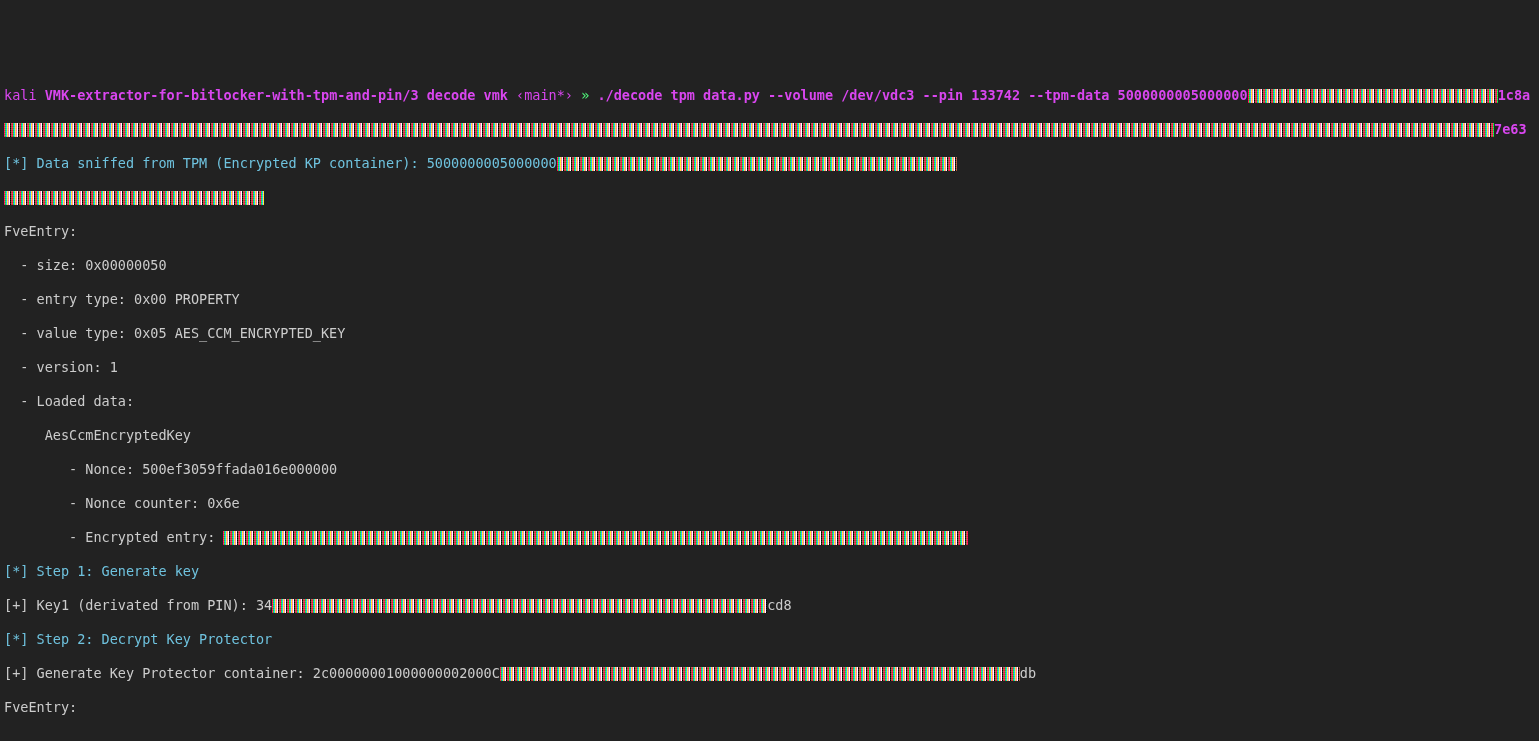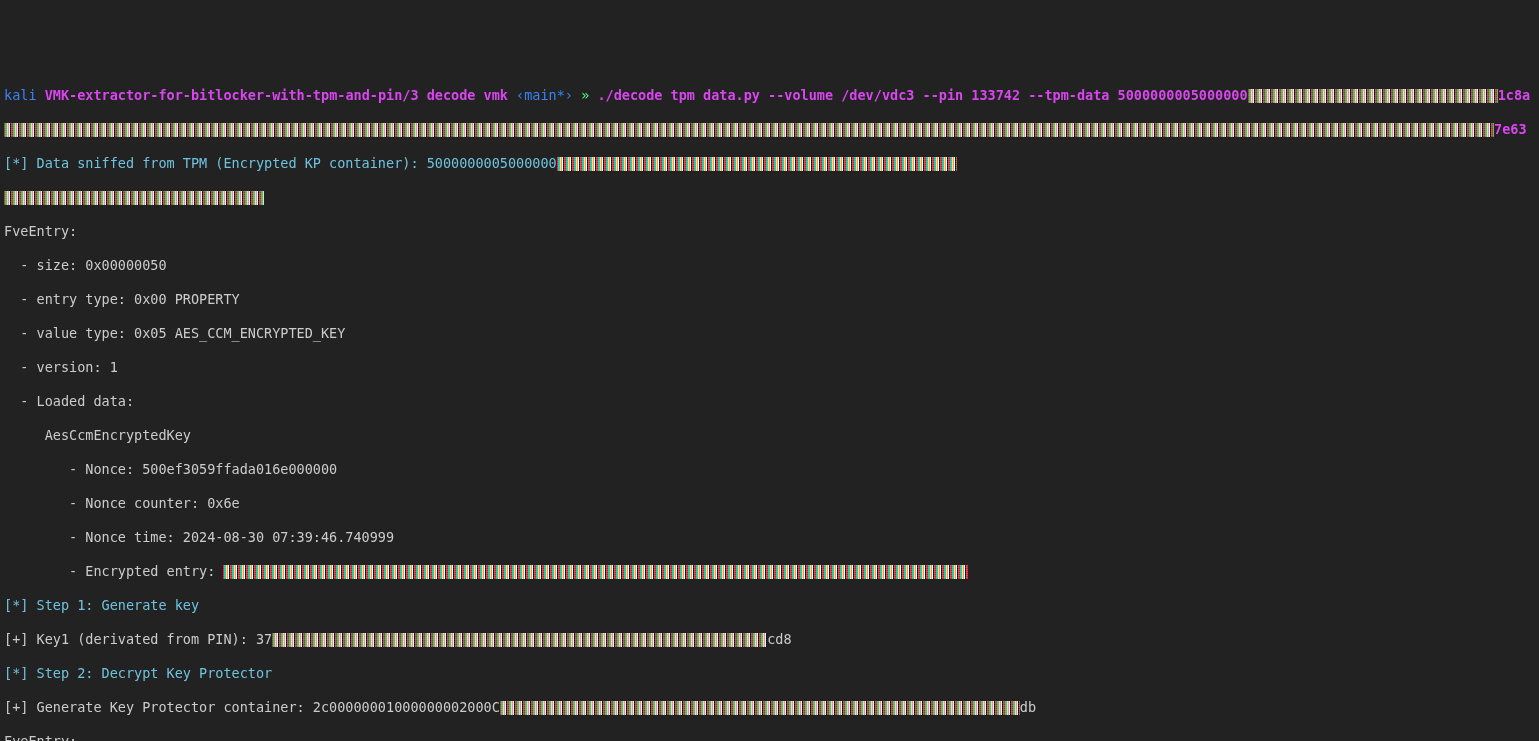--- a/index.html
+++ b/index.html
@@ -10,21 +10,21 @@
     font-family: "DejaVu Sans Mono", "Liberation Mono", Consolas, monospace;
     font-size: 13.5px;
     line-height: 17px;
     white-space: pre;
     overflow: hidden;
     width: 1539px;
     height: 741px;
     box-sizing: border-box;
   }
   .line { display: block; }
-  .red { color: #3b82f6; margin-top: 35px; }
+  .red { color: #d946ef; margin-top: 35px; }
   .green { color: #50fa7b; }
   .cyan { color: #6fc3df; text-align: right; }
   .white { color: #d946ef; font-weight: bold; }
   .noise {
     display: inline-block;
     vertical-align: text-bottom;
     height: 14px;
     background-image:
       repeating-linear-gradient(90deg,
         #ff004d 0 1px, #00e436 1px 2px, #29adff 2px 3px, #ffec27 3px 4px,
@@ -48,24 +48,23 @@
 <span class="line"><span class="noise" style="width:260px;"></span></span>
 <span class="line">FveEntry:</span>
 <span class="line">  - size: 0x00000050</span>
 <span class="line">  - entry type: 0x00 PROPERTY</span>
 <span class="line">  - value type: 0x05 AES_CCM_ENCRYPTED_KEY</span>
 <span class="line">  - version: 1</span>
 <span class="line">  - Loaded data:</span>
 <span class="line">     AesCcmEncryptedKey</span>
 <span class="line">        - Nonce: 500ef3059ffada016e000000</span>
 <span class="line">        - Nonce counter: 0x6e</span>
-<span class="line">        - Nonce time: 2024-08-30 07:39:46.740999</span>
 <span class="line"><span>        - Encrypted entry: </span><span class="noise" style="width:745px;"></span></span>
 <span class="line"><span class="cyan">[*] Step 1: Generate key</span></span>
-<span class="line"><span>[+] Key1 (derivated from PIN): 37</span><span class="noise" style="width:495px;"></span><span>cd8</span></span>
+<span class="line"><span>[+] Key1 (derivated from PIN): 34</span><span class="noise" style="width:495px;"></span><span>cd8</span></span>
 <span class="line"><span class="cyan">[*] Step 2: Decrypt Key Protector</span></span>
 <span class="line"><span>[+] Generate Key Protector container: 2c00000001000000002000C</span><span class="noise" style="width:520px;"></span><span>db</span></span>
 <span class="line">FveEntry:</span>
 
 
 
 
 
 
 

